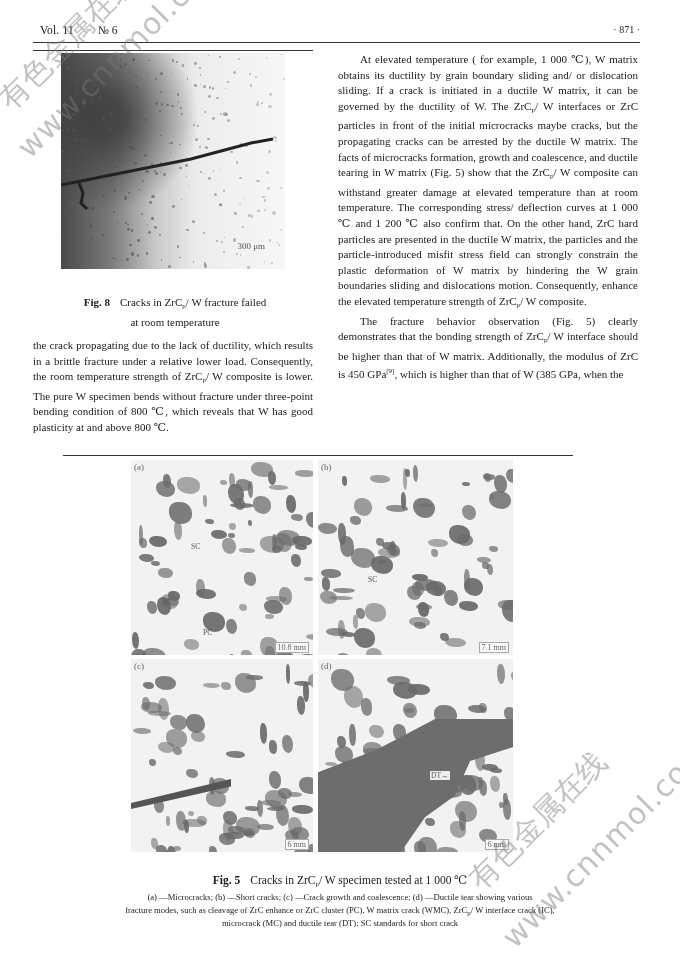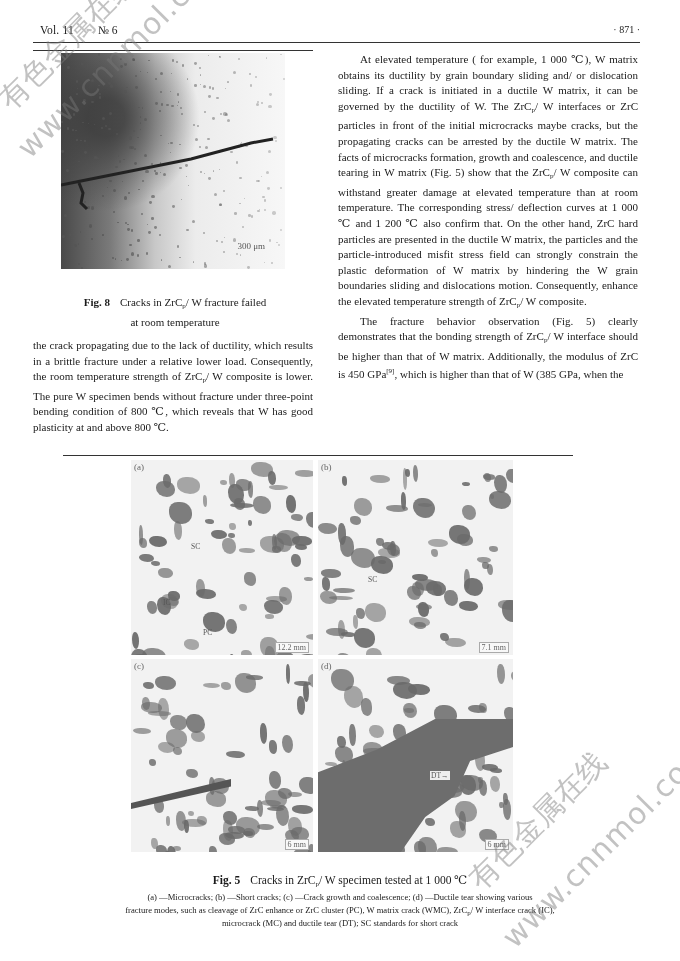--- a/index.html
+++ b/index.html
@@ -437,21 +437,21 @@
     <span class="blob" style="left: 71.5314px; top: 152.455px; width: 22.2812px; height: 19.9606px; opacity: 0.92;"></span>
     <span class="blob" style="left: 88.8943px; top: 19.6421px; width: 6.91555px; height: 5.59907px; opacity: 0.59;"></span>
     <span class="blob" style="left: 110.142px; top: 190.112px; width: 10.6188px; height: 9.34406px; opacity: 0.59;"></span>
     <span class="blob" style="left: 134.714px; top: 136.042px; width: 21.4775px; height: 5.80664px; opacity: 0.57;"></span>
     <span class="blob" style="left: 74.4181px; top: 59.0509px; width: 9.05933px; height: 4.93125px; opacity: 0.86;"></span>
     <span class="blob" style="left: 97.211px; top: 23.5374px; width: 15.5249px; height: 19.9957px; opacity: 0.9;"></span>
   <span class="lbl">(a)</span>
   <span class="tag" style="left:60px;top:82px">SC</span>
   <span class="tag" style="left:32px;top:138px">IC</span>
   <span class="tag" style="left:72px;top:168px">PC</span>
-  <span class="sb">12.2 mm</span>
+  <span class="sb">10.8 mm</span>
 </div>
 <div class="panel pb">
     <span class="blob" style="left: 159.323px; top: 96.8614px; width: 14.1256px; height: 6.18997px; opacity: 0.65;"></span>
     <span class="blob" style="left: 170.553px; top: 30.7036px; width: 22.8186px; height: 18.3146px; opacity: 0.83;"></span>
     <span class="blob" style="left: 10.8074px; top: 136.024px; width: 23.7287px; height: 4.37901px; opacity: 0.62;"></span>
     <span class="blob" style="left: 47.8171px; top: 188.33px; width: 16.0533px; height: 14.9944px; opacity: 0.58;"></span>
     <span class="blob" style="left: 100.425px; top: 42.5777px; width: 13.805px; height: 4.10509px; opacity: 0.57;"></span>
     <span class="blob" style="left: 1.91757px; top: 131.497px; width: 16.9218px; height: 12.989px; opacity: 0.66;"></span>
     <span class="blob" style="left: 98.3601px; top: 143.931px; width: 15.7125px; height: 6.2571px; opacity: 0.69;"></span>
     <span class="blob" style="left: 121.928px; top: 173.167px; width: 8.63392px; height: 7.85394px; opacity: 0.88;"></span>

